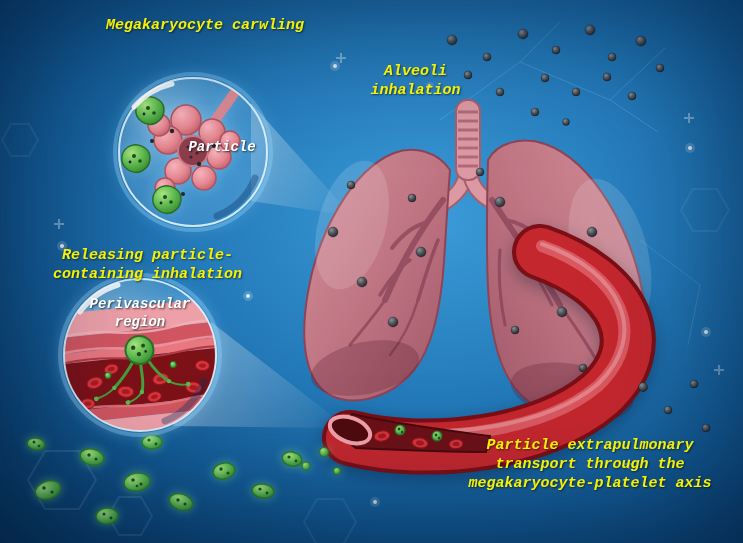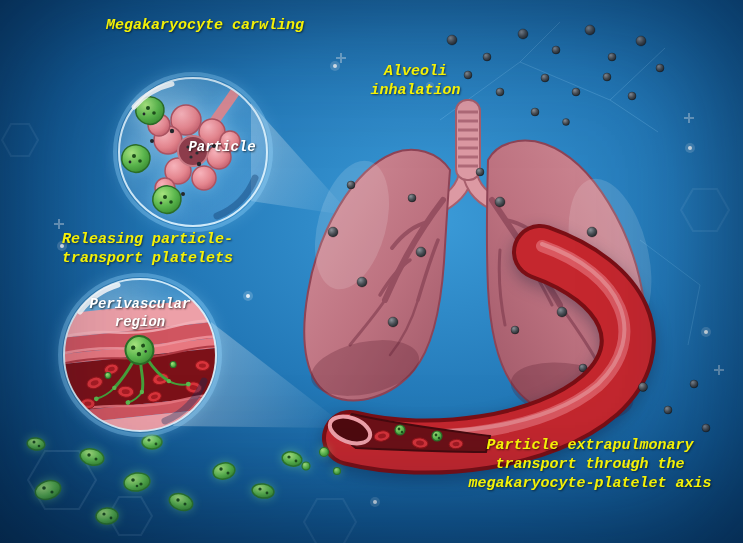--- a/index.html
+++ b/index.html
@@ -382,23 +382,23 @@
 
 <div class="label yellow" style="left:80px;top:16px;width:250px">
   <span>Megakaryocyte carwling</span><br>
 </div>
 
 <div class="label yellow" style="left:353px;top:62px;width:125px">
   <span>Alveoli</span><br>
   <span>inhalation</span>
 </div>
 
-<div class="label yellow" style="left:35px;top:230px;width:225px">
+<div class="label yellow" style="left:35px;top:246px;width:225px">
   <span>Releasing particle-</span><br>
-  <span>transport platelets</span>
+  <span>containing inhalation</span>
 </div>
 
 <div class="label white" style="left:180px;top:139px;width:84px">
   <span>Particle</span>
 </div>
 
 <div class="label white" style="left:72px;top:296px;width:136px">
   <span>Perivascular</span><br>
   <span>region</span>
 </div>

